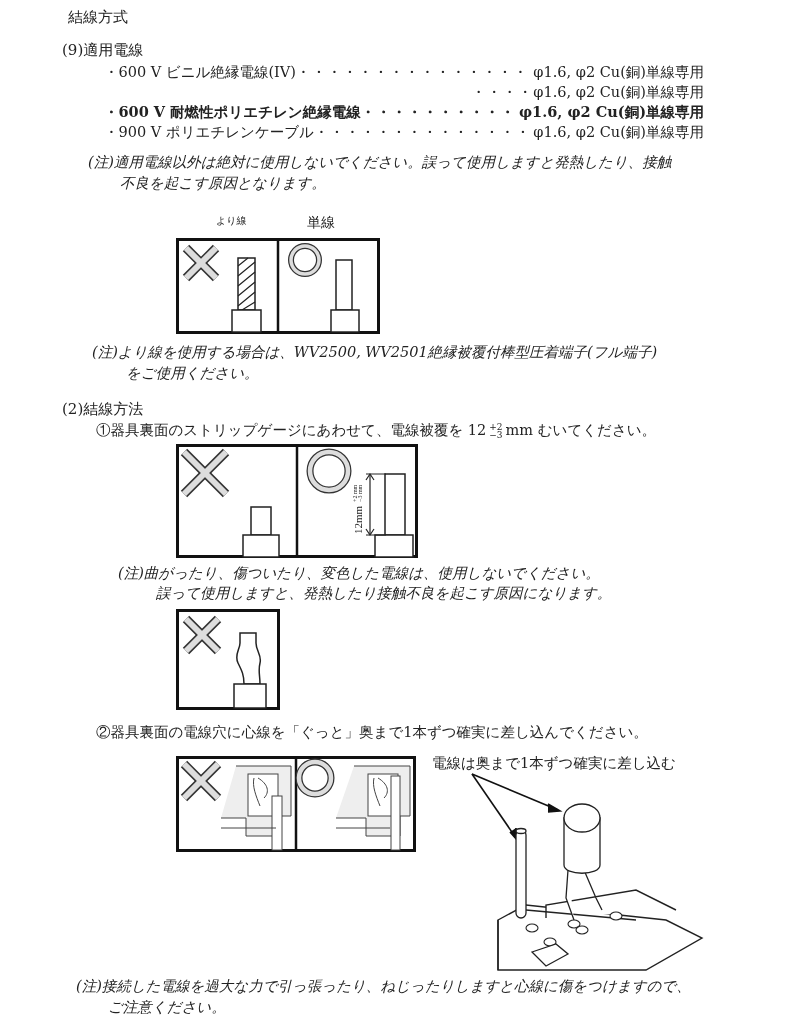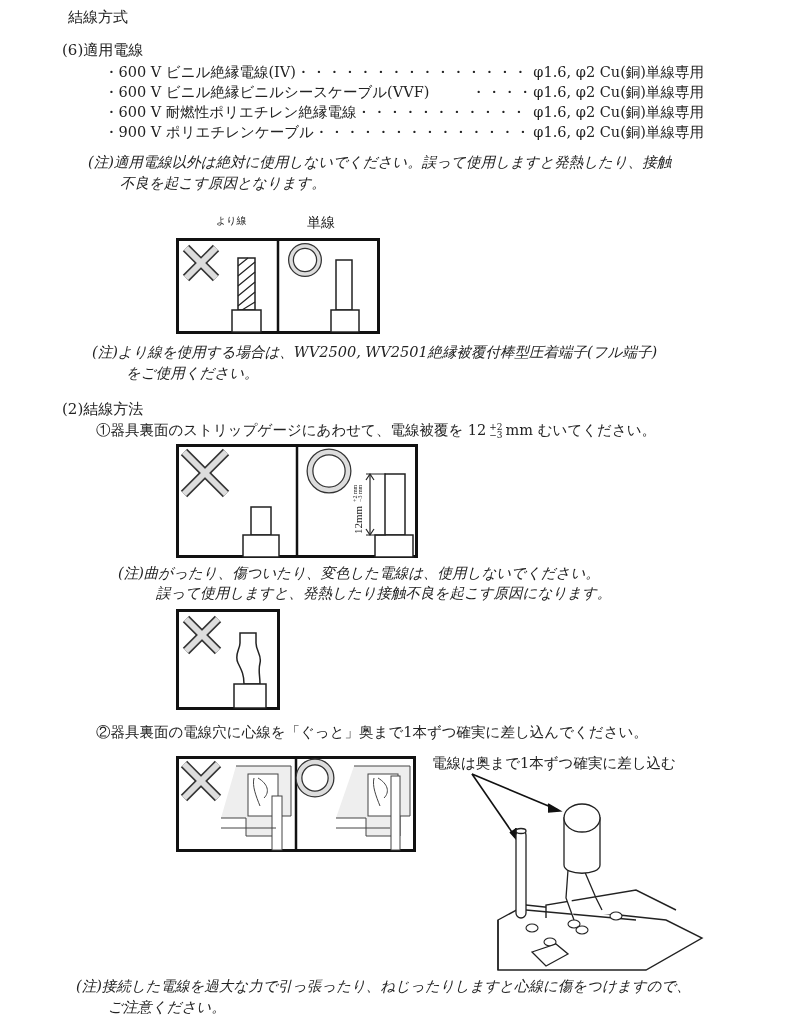--- a/index.html
+++ b/index.html
@@ -12,34 +12,33 @@
   .dots{letter-spacing:1px;}
   .note{font-size:14.5px;font-style:italic;}
   svg{position:absolute;overflow:visible;}
   .sup{font-size:9px;display:inline-block;line-height:8px;vertical-align:middle;text-align:left;margin:0 3px;}
 </style>
 </head>
 <body>
 
 <div class="abs title">結線方式</div>
 
-<div class="abs h2" style="left:62px;top:41px;">(6)適用電線</div>
+<div class="abs h2" style="left:62px;top:41px;">(9)適用電線</div>
 
 <div class="abs" style="left:104px;top:63px;width:600px;text-align:right;">
   <div class="row" style="height:20px;">
     <span>・600 V ビニル絶縁電線(IV)</span>
     <span class="dots" style="flex:1;overflow:hidden;">・・・・・・・・・・・・・・・・・・・</span>
     <span>φ1.6, φ2 Cu(銅)単線専用</span>
   </div>
   <div class="row" style="height:20px;">
-    <span>・600 V ビニル絶縁ビニルシースケーブル(VVF)</span>
     <span class="dots" style="flex:1;overflow:hidden;">・・・・</span>
     <span>φ1.6, φ2 Cu(銅)単線専用</span>
   </div>
-  <div class="row" style="height:20px;">
+  <div class="row" style="height:20px;font-weight:bold;">
     <span>・600 V 耐燃性ポリエチレン絶縁電線</span>
     <span class="dots" style="flex:1;overflow:hidden;">・・・・・・・・・・・・・・</span>
     <span>φ1.6, φ2 Cu(銅)単線専用</span>
   </div>
   <div class="row" style="height:20px;">
     <span>・900 V ポリエチレンケーブル</span>
     <span class="dots" style="flex:1;overflow:hidden;">・・・・・・・・・・・・・・・・・・・・</span>
     <span>φ1.6, φ2 Cu(銅)単線専用</span>
   </div>
 </div>

